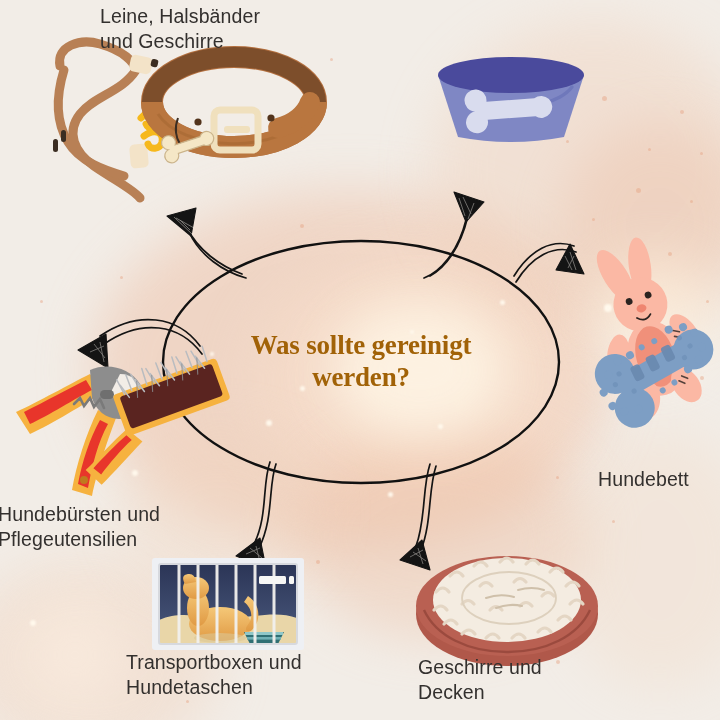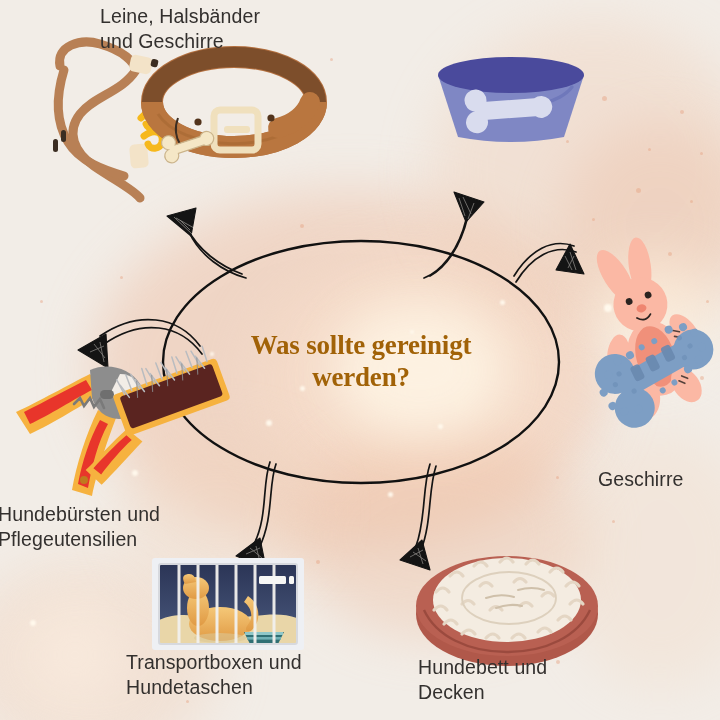--- a/index.html
+++ b/index.html
@@ -428,23 +428,23 @@
       <path d="M72 50 q14 -5 28 -1"></path>
         <path d="M82 60 q14 -5 26 -2"></path>
         <path d="M104 42 q14 -4 26 0"></path>
     </g>
   </svg>
 
   <div class="label" style="left:100px;top:4px;width:210px;">Leine, Halsbänder
 und Geschirre</div>
 
 
-  <div class="label" style="left:598px;top:467px;width:110px;">Geschirre</div>
-
-  <div class="label" style="left:418px;top:655px;width:190px;">Hundebett und
+  <div class="label" style="left:598px;top:467px;width:110px;">Hundebett</div>
+
+  <div class="label" style="left:418px;top:655px;width:190px;">Geschirre und
 Decken</div>
 
   <div class="label" style="left:126px;top:650px;width:220px;">Transportboxen und
 Hundetaschen</div>
 
   <div class="label" style="left:-2px;top:502px;width:200px;">Hundebürsten und
 Pflegeutensilien</div>
 
 </div>
 

